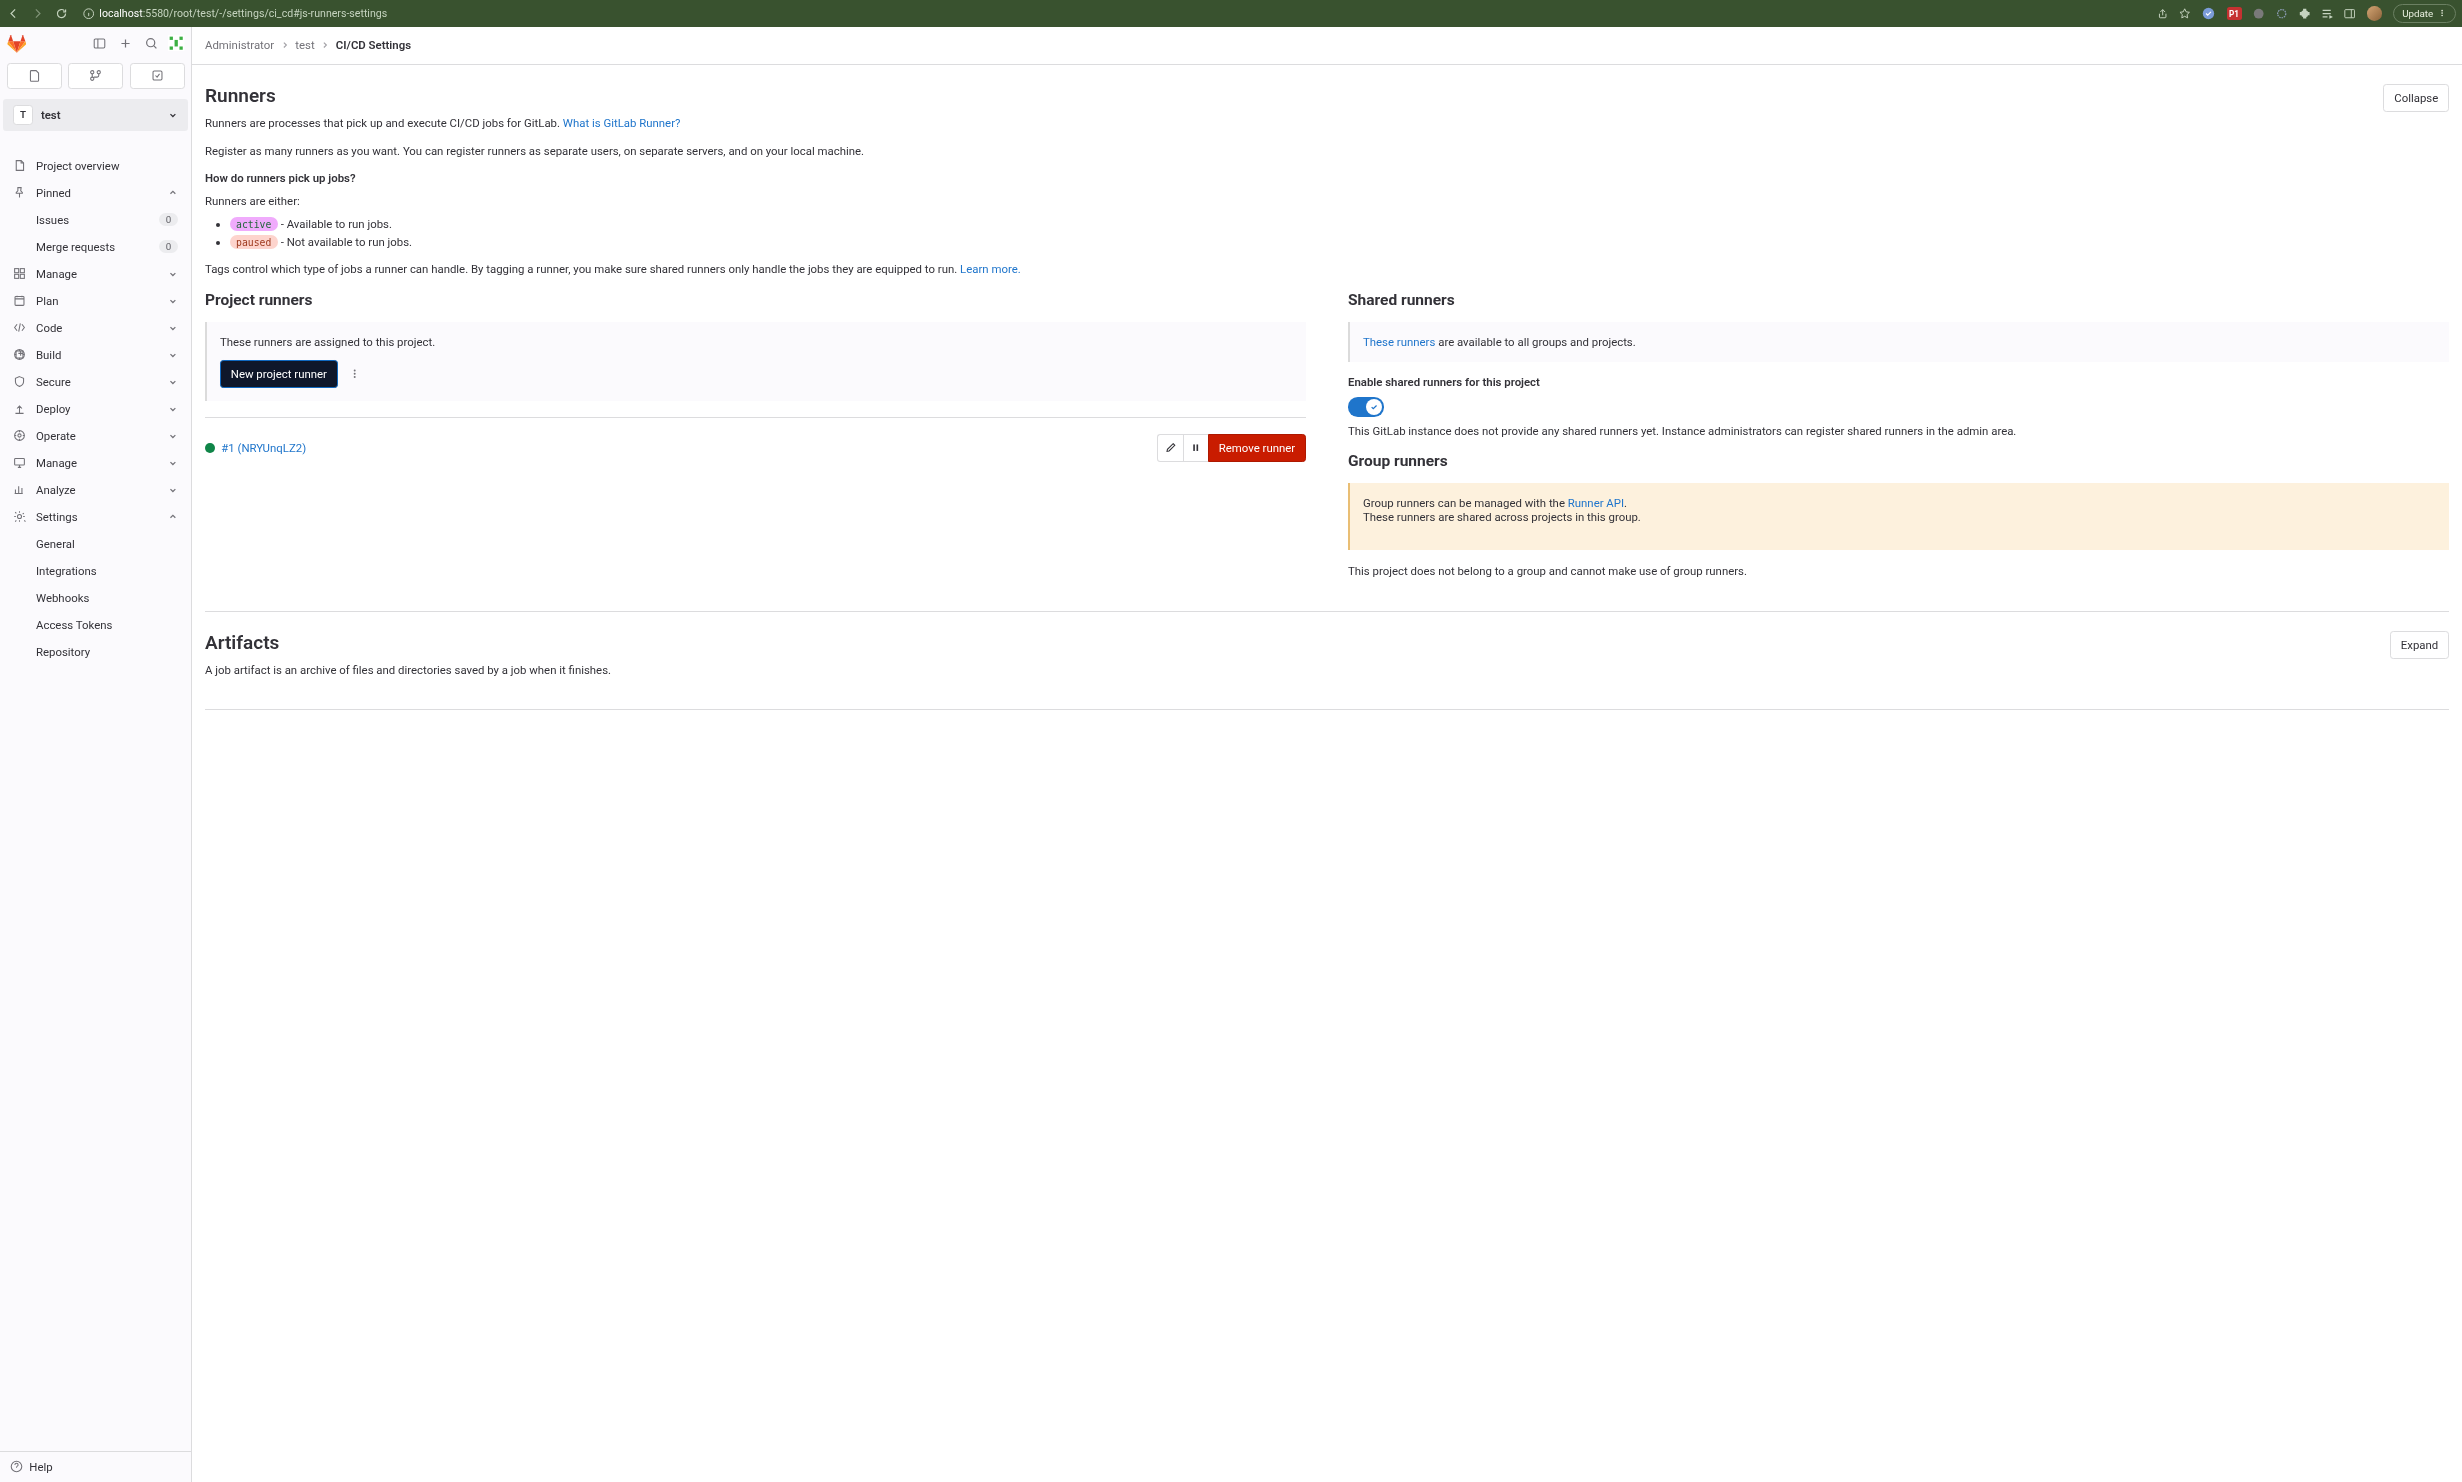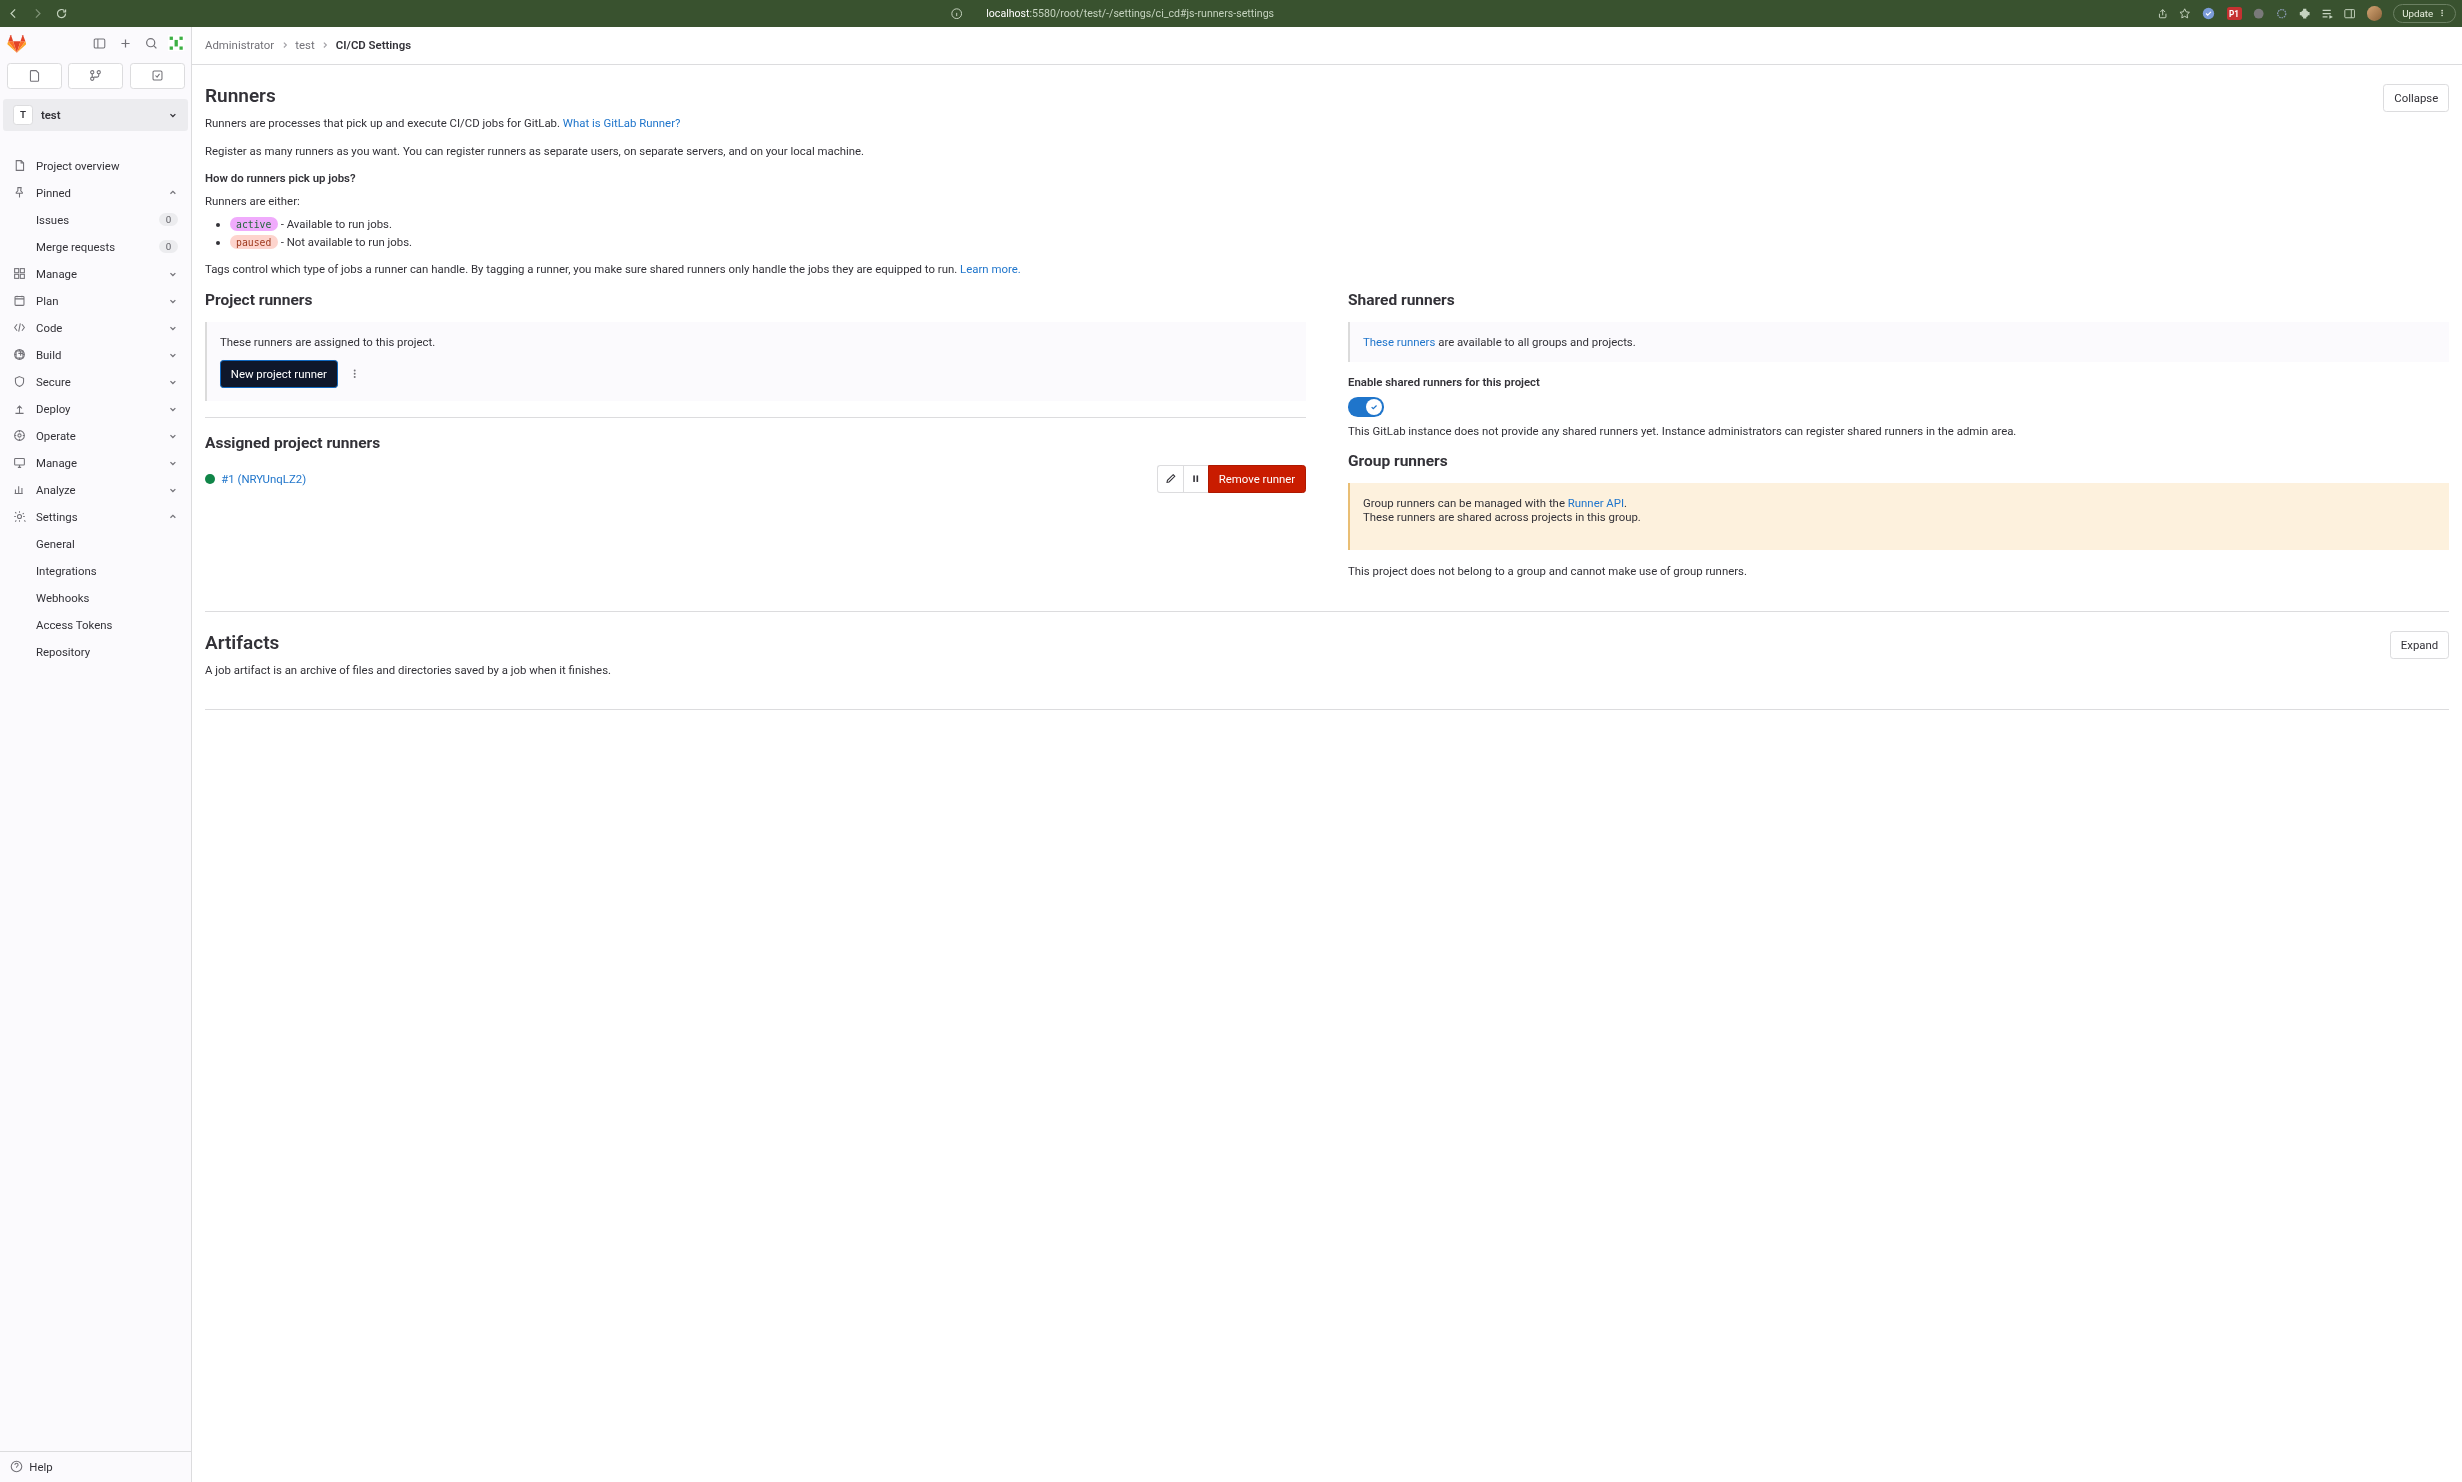--- a/index.html
+++ b/index.html
@@ -30,23 +30,22 @@
     .browser-chrome .nav-icon {
       color: #c5d3bf;
       cursor: pointer;
       display: flex;
       align-items: center;
     }
     .browser-chrome .url-bar {
       flex: 1;
       display: flex;
       align-items: center;
-      gap: 24px;
+      gap: 5px;
       padding: 0 8.2px;
-      justify-content: center;
     }
     .browser-chrome .url-bar .info-icon {
       color: #c5d3bf;
     }
     .browser-chrome .url-text {
       color: #c5d3bf;
       font-size: 10.6px;
     }
     .browser-chrome .url-text .bold {
       color: #fff;
@@ -831,21 +830,20 @@
                 <span class="more-icon">
                     <svg width="11.4" height="11.4" viewBox="0 0 14 14" fill="currentColor">
                       <circle cx="7" cy="3" r="1.2"></circle>
                       <circle cx="7" cy="7" r="1.2"></circle>
                       <circle cx="7" cy="11" r="1.2"></circle>
                     </svg>
                   </span>
               </div>
             </div>
             <hr class="divider">
-            <h3>Assigned project runners</h3>
             <div class="assigned-row">
               <div class="runner-link">
                 <span class="status-dot"></span>
                 <span>#1 (NRYUnqLZ2)</span>
               </div>
               <div class="action-btn-group">
                 <button class="btn btn-icon">
                     <svg width="11.4" height="11.4" viewBox="0 0 14 14" fill="none" stroke="#333238" stroke-width="1.3">
                       <path d="M10 2l2 2-7 7-2.5.5.5-2.5z"></path>
                     </svg>

